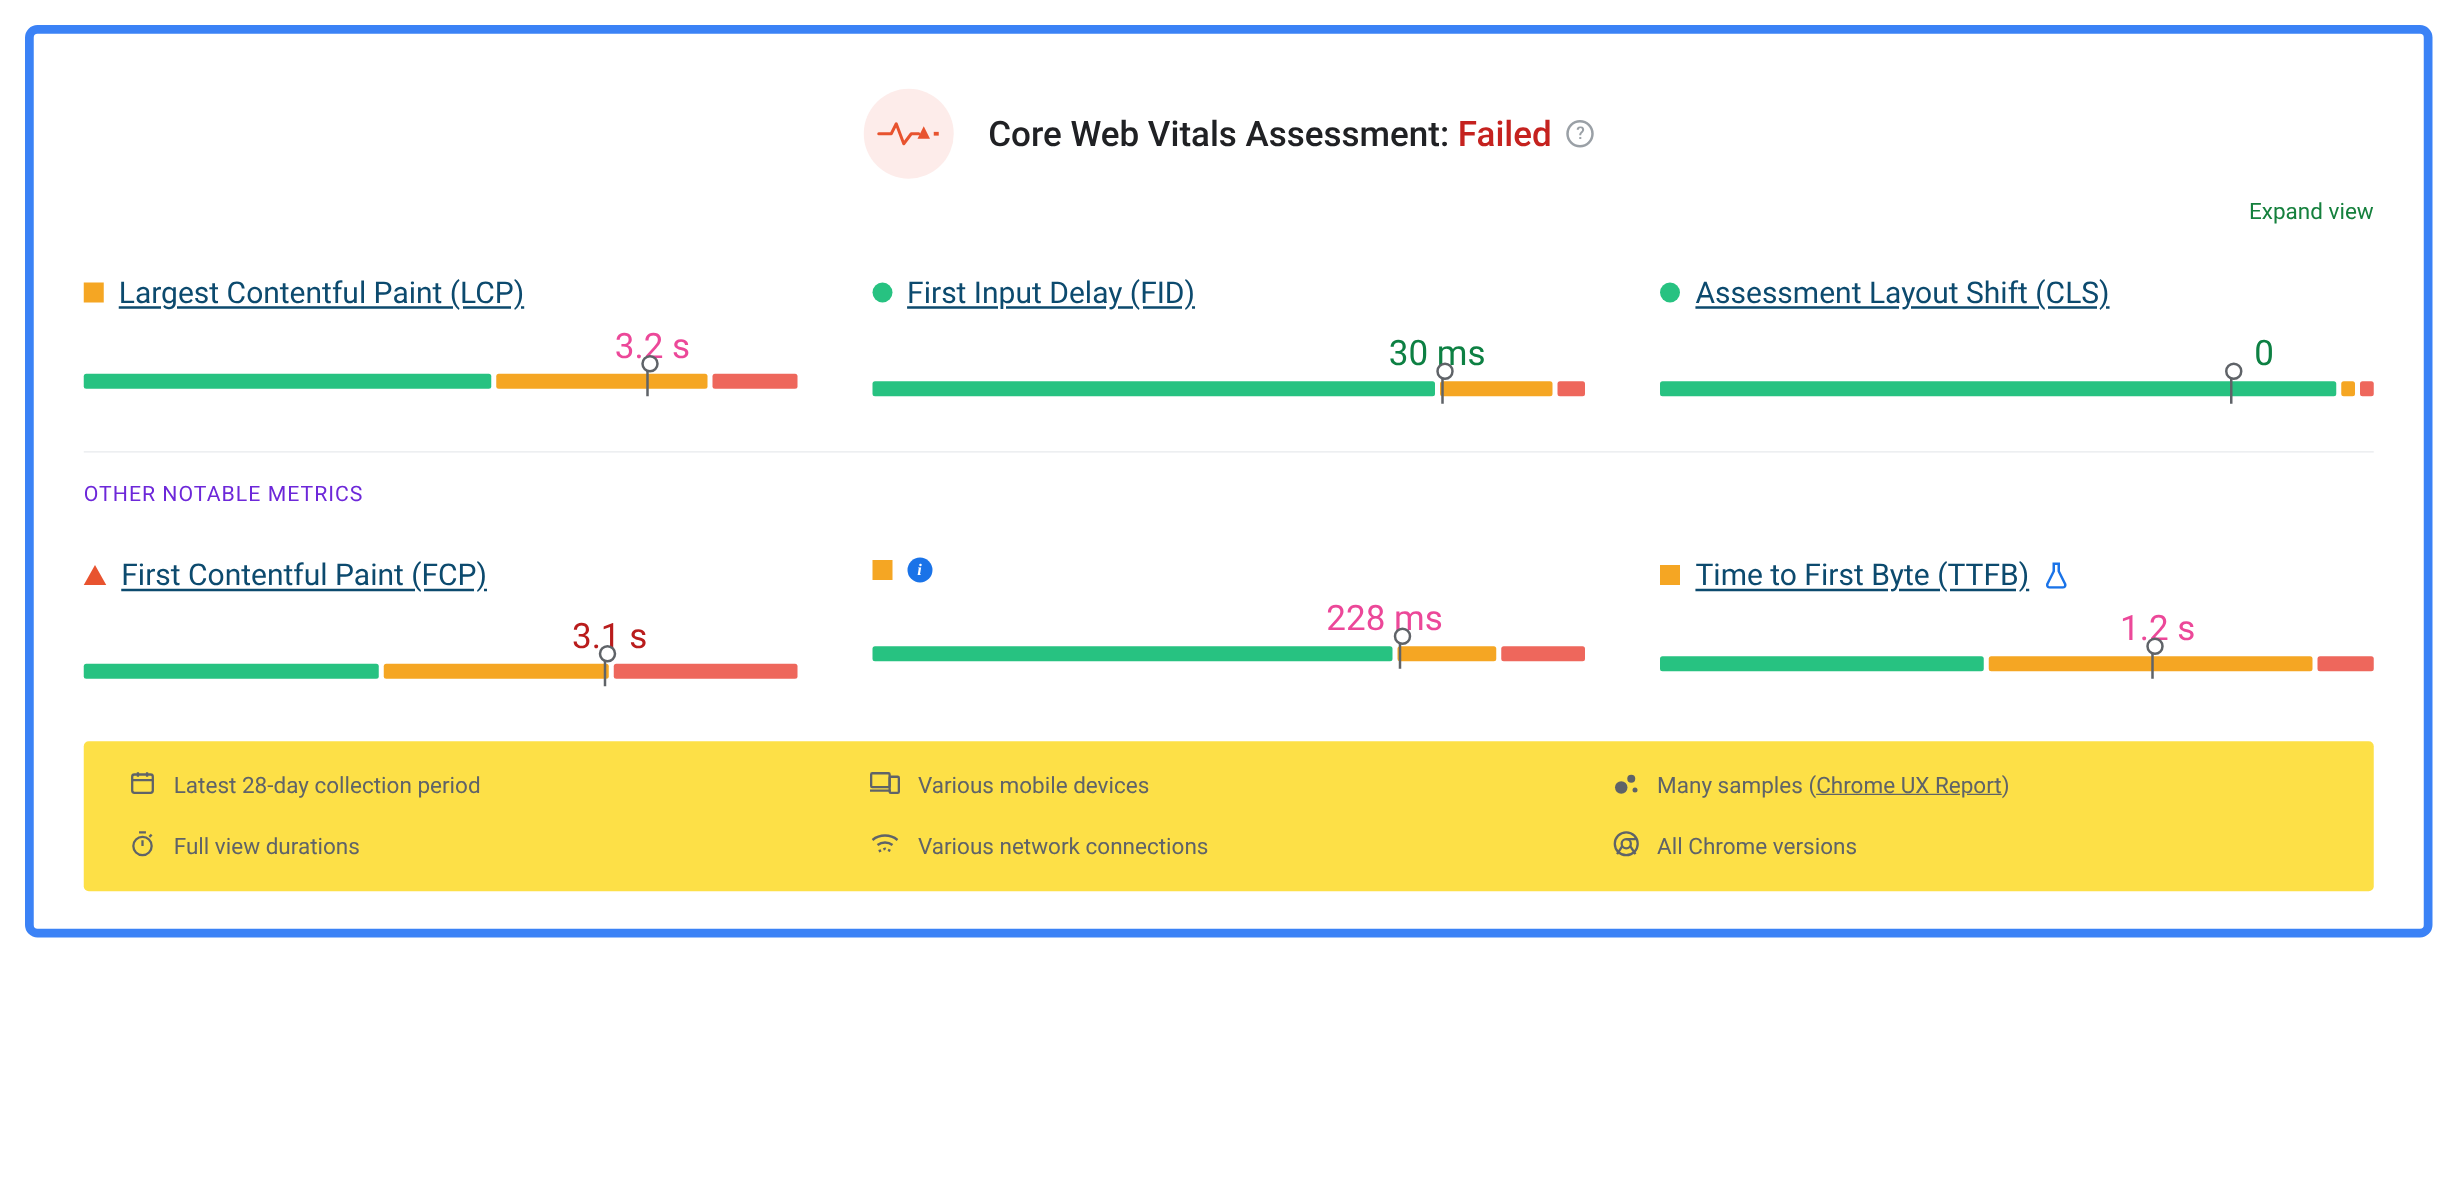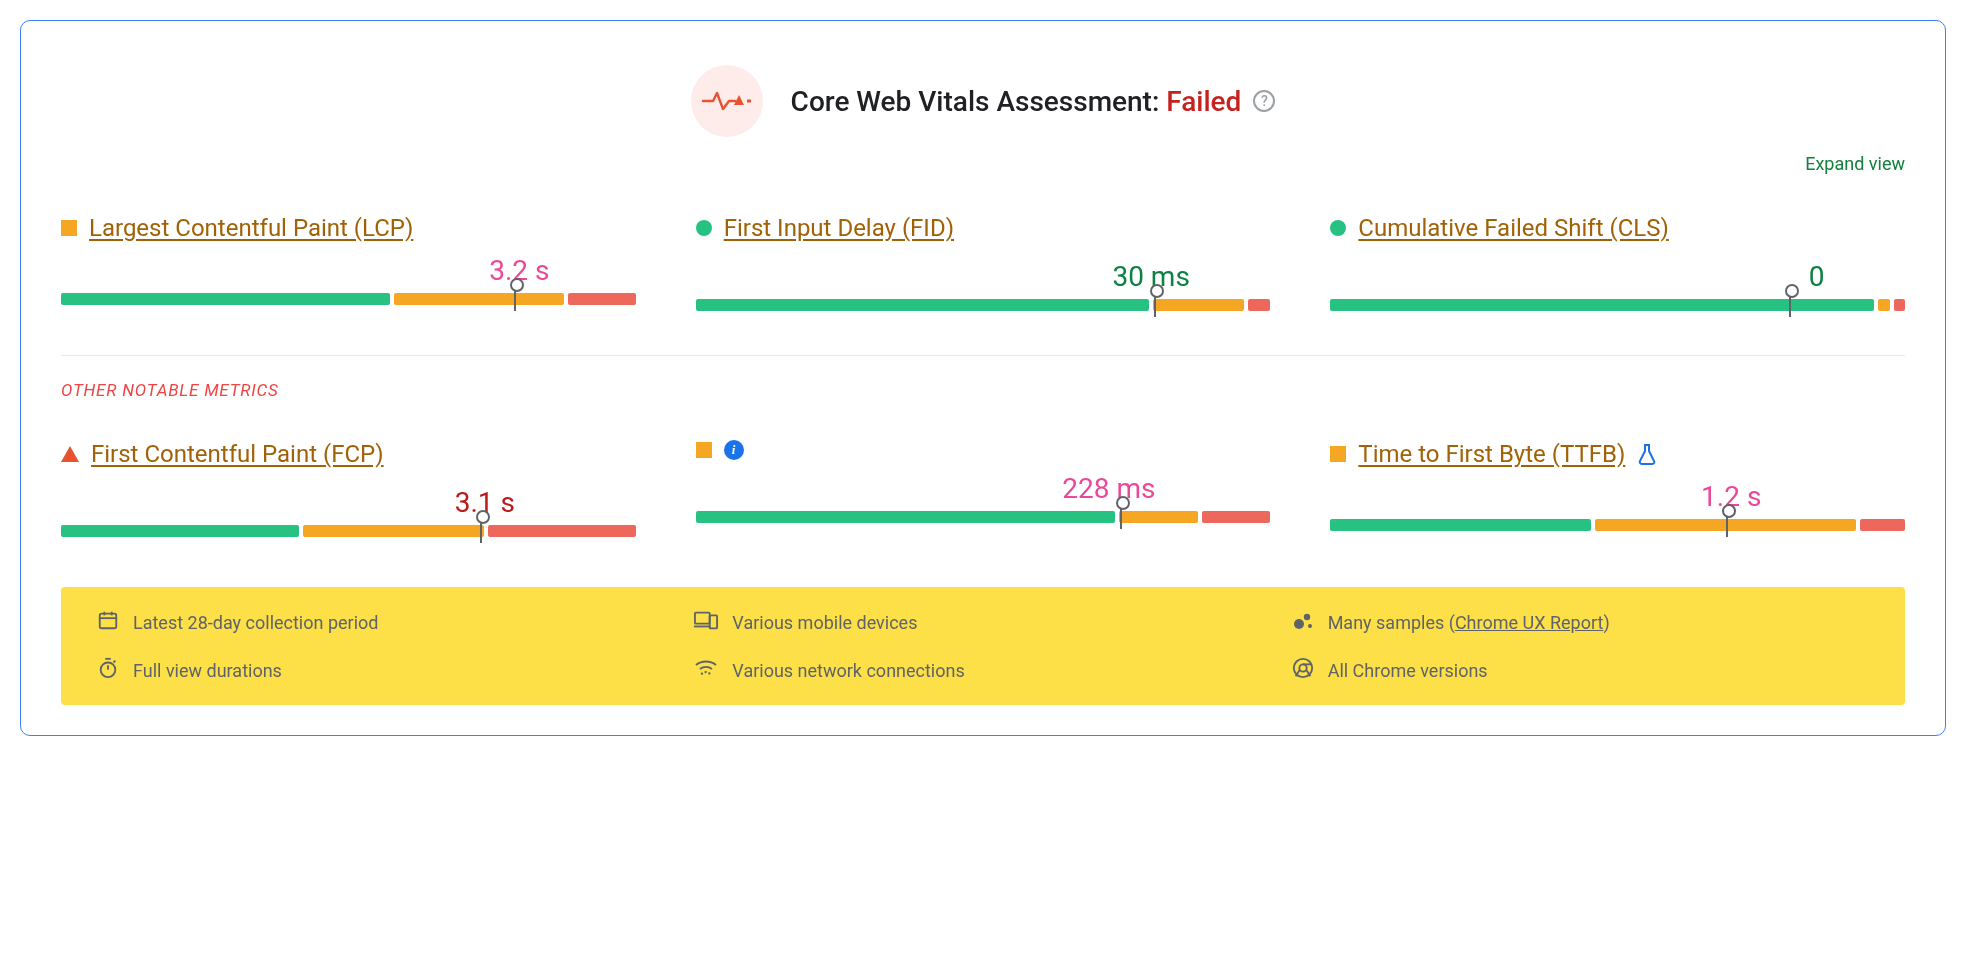--- a/index.html
+++ b/index.html
@@ -4,21 +4,21 @@
 <style>
   * { box-sizing: border-box; }
   body {
     margin: 0;
     padding: 20px;
     font-family: Roboto, -apple-system, BlinkMacSystemFont, "Segoe UI", Arial, sans-serif;
     background: #fff;
     color: #202124;
   }
   .panel {
-    border: 1px solid #3b82f6;
+    border: 7px solid #3b82f6;
     border-radius: 10px;
     padding: 24px 40px 30px 40px;
   }
   .header {
     display: flex;
     align-items: center;
     justify-content: center;
     gap: 28px;
     margin-top: 20px;
   }
@@ -83,21 +83,21 @@
     width: 0; height: 0;
     border-left: 9px solid transparent;
     border-right: 9px solid transparent;
     border-bottom: 16px solid #e8532f;
     display:inline-block; flex-shrink:0;
   }
   .metric-name {
     font-size: 24px;
     text-decoration: underline;
     text-underline-offset: 3px;
-    color: #a16207;
+    color: #0c4a6e;
   }
   .info-badge {
     width: 20px; height: 20px; border-radius: 50%;
     background: #1a73e8; color:#fff;
     display:inline-flex; align-items:center; justify-content:center;
     font-size:13px; font-weight:700; font-style: italic; font-family: Georgia, serif;
     flex-shrink:0;
   }
   .flask-icon { color:#1a73e8; flex-shrink:0; }
   .metric-value {
@@ -136,25 +136,24 @@
     border: 2px solid #5f6368;
     background: #fff;
     border-radius: 50%;
   }
   hr.divider {
     border: none;
     border-top: 1px solid #e8eaed;
     margin: 44px 0 24px 0;
   }
   .section-label {
-    color: #ef4444;
+    color: #6d28d9;
     letter-spacing: 0.8px;
     font-size: 17px;
     margin-bottom: 34px;
-    font-style: italic;
   }
   .footer-box {
     background: #fde047;
     border-radius: 4px;
     margin-top: 50px;
     padding: 22px 36px;
     display: grid;
     grid-template-columns: 1fr 1fr 1fr;
     row-gap: 22px;
     column-gap: 20px;
@@ -217,21 +216,21 @@
         <div class="bar">
           <div class="seg green" style="width:80%"></div>
           <div class="seg amber" style="width:16%"></div>
           <div class="seg red" style="width:4%"></div>
           <div class="marker" style="left:80%"></div>
         </div>
       </div>
       <div class="metric">
         <div class="metric-head">
           <span class="status-dot" style="border-radius:50%;background:#27c281"></span>
-          <span class="metric-name">Cumulative Failed Shift (CLS)</span>
+          <span class="metric-name">Assessment Layout Shift (CLS)</span>
         </div>
         <div class="metric-value val-green" style="padding-right:14%">0</div>
         <div class="bar">
           <div class="seg green" style="width:96%"></div>
           <div class="seg amber" style="width:2%"></div>
           <div class="seg red" style="width:2%"></div>
           <div class="marker" style="left:80%"></div>
         </div>
       </div>
     </div>

